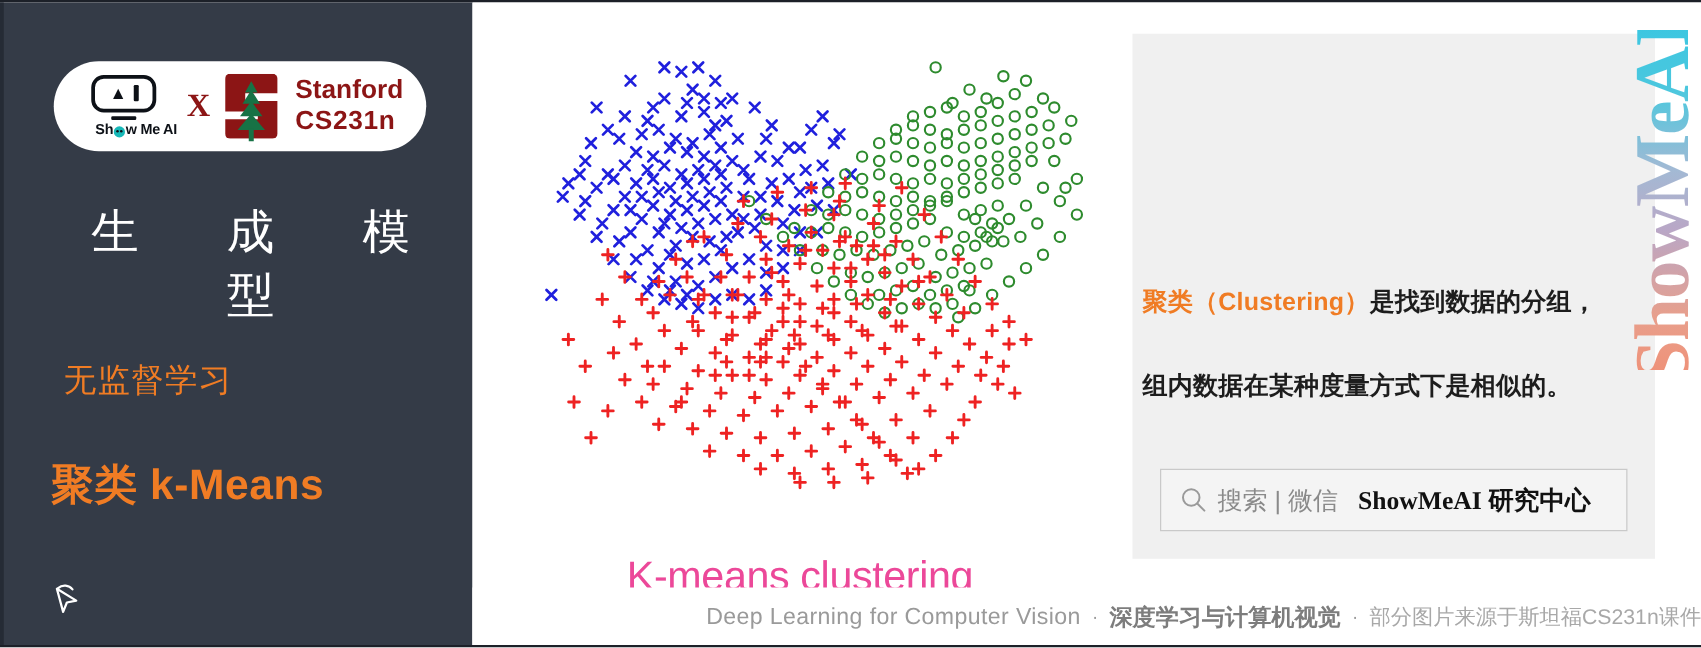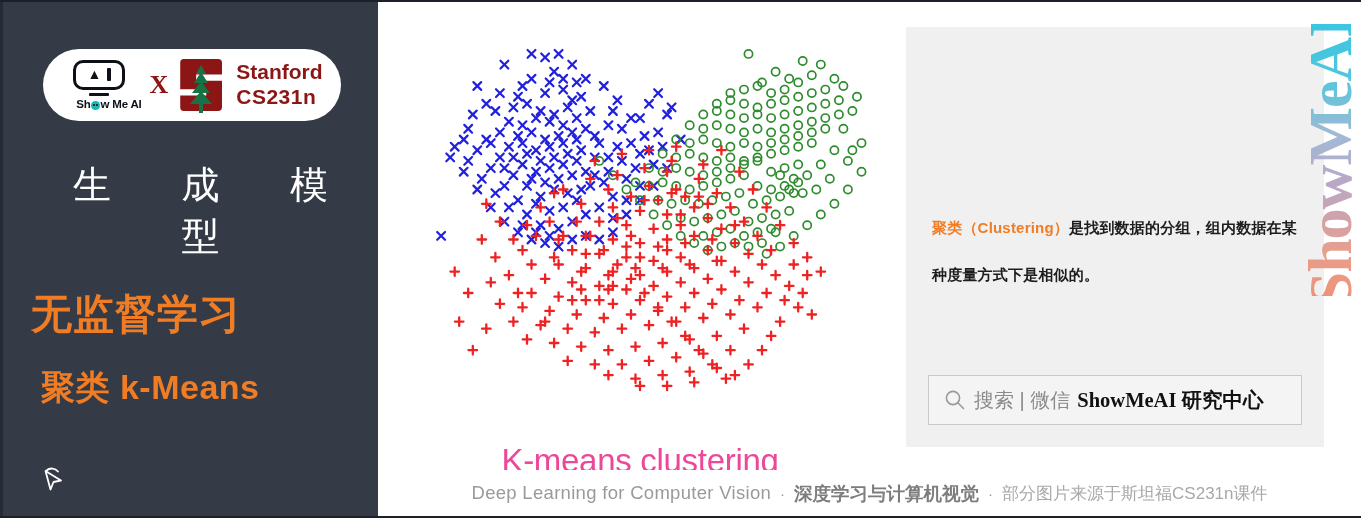--- a/index.html
+++ b/index.html
@@ -180,25 +180,25 @@
     font-weight: 500;
     letter-spacing: 30px;
     padding-left: 30px;
     box-sizing: border-box;
     font-family: "Liberation Sans", sans-serif;
     margin-left: 20px;
   }
 
   .topic-line1 {
     position: absolute;
-    left: 28px;
+    left: 48px;
     top: 285px;
     color: #f07c24;
-    font-size: 41px;
-    font-weight: bold;
+    font-size: 26px;
+    font-weight: normal;
     letter-spacing: 1px;
   }
   .topic-line2 {
     position: absolute;
     left: 38px;
     top: 363px;
     color: #f07c24;
     font-size: 34px;
     font-weight: bold;
     letter-spacing: 0.5px;
@@ -260,25 +260,25 @@
     position: absolute;
     left: 528px;
     top: 25px;
     width: 418px;
     height: 420px;
     background: #f0f0f0;
     box-sizing: border-box;
   }
   .explain-text {
     position: absolute;
-    left: 26px;
+    left: 8px;
     top: 162px;
     width: 376px;
-    font-size: 15px;
-    line-height: 47px;
+    font-size: 20px;
+    line-height: 67px;
     color: #1d1d1d;
     font-weight: bold;
     font-family: "Liberation Sans", sans-serif;
     letter-spacing: 0.2px;
   }
   .hl-orange { color: #f07c24; }
 
   .search-pill {
     position: absolute;
     left: 22px;
@@ -300,21 +300,21 @@
     color: #8a8a8a;
     font-family: "Liberation Sans", sans-serif;
     white-space: nowrap;
   }
   .search-brand {
     font-size: 20.5px;
     color: #111111;
     font-weight: bold;
     font-family: "Liberation Serif", serif;
     white-space: nowrap;
-    margin-left: 0;
+    margin-left: 9px;
   }
 
   
   .watermark {
     position: absolute;
     right: 0px;
     top: 22px;
     height: 272px;
     width: 60px;
     display: flex;
@@ -339,21 +339,21 @@
   }
 
   
   .footer {
     position: absolute;
     left: 0; right: 0;
     bottom: 0;
     height: 46px;
     display: flex;
     align-items: center;
-    justify-content: center;
+    justify-content: flex-end;
     gap: 9px;
     border-top: 0;
     background: #ffffff;
     font-family: "Liberation Sans", sans-serif;
   }
   .f-en {
     font-size: 18.5px;
     color: #9a9a9a;
     letter-spacing: 0.3px;
   }

